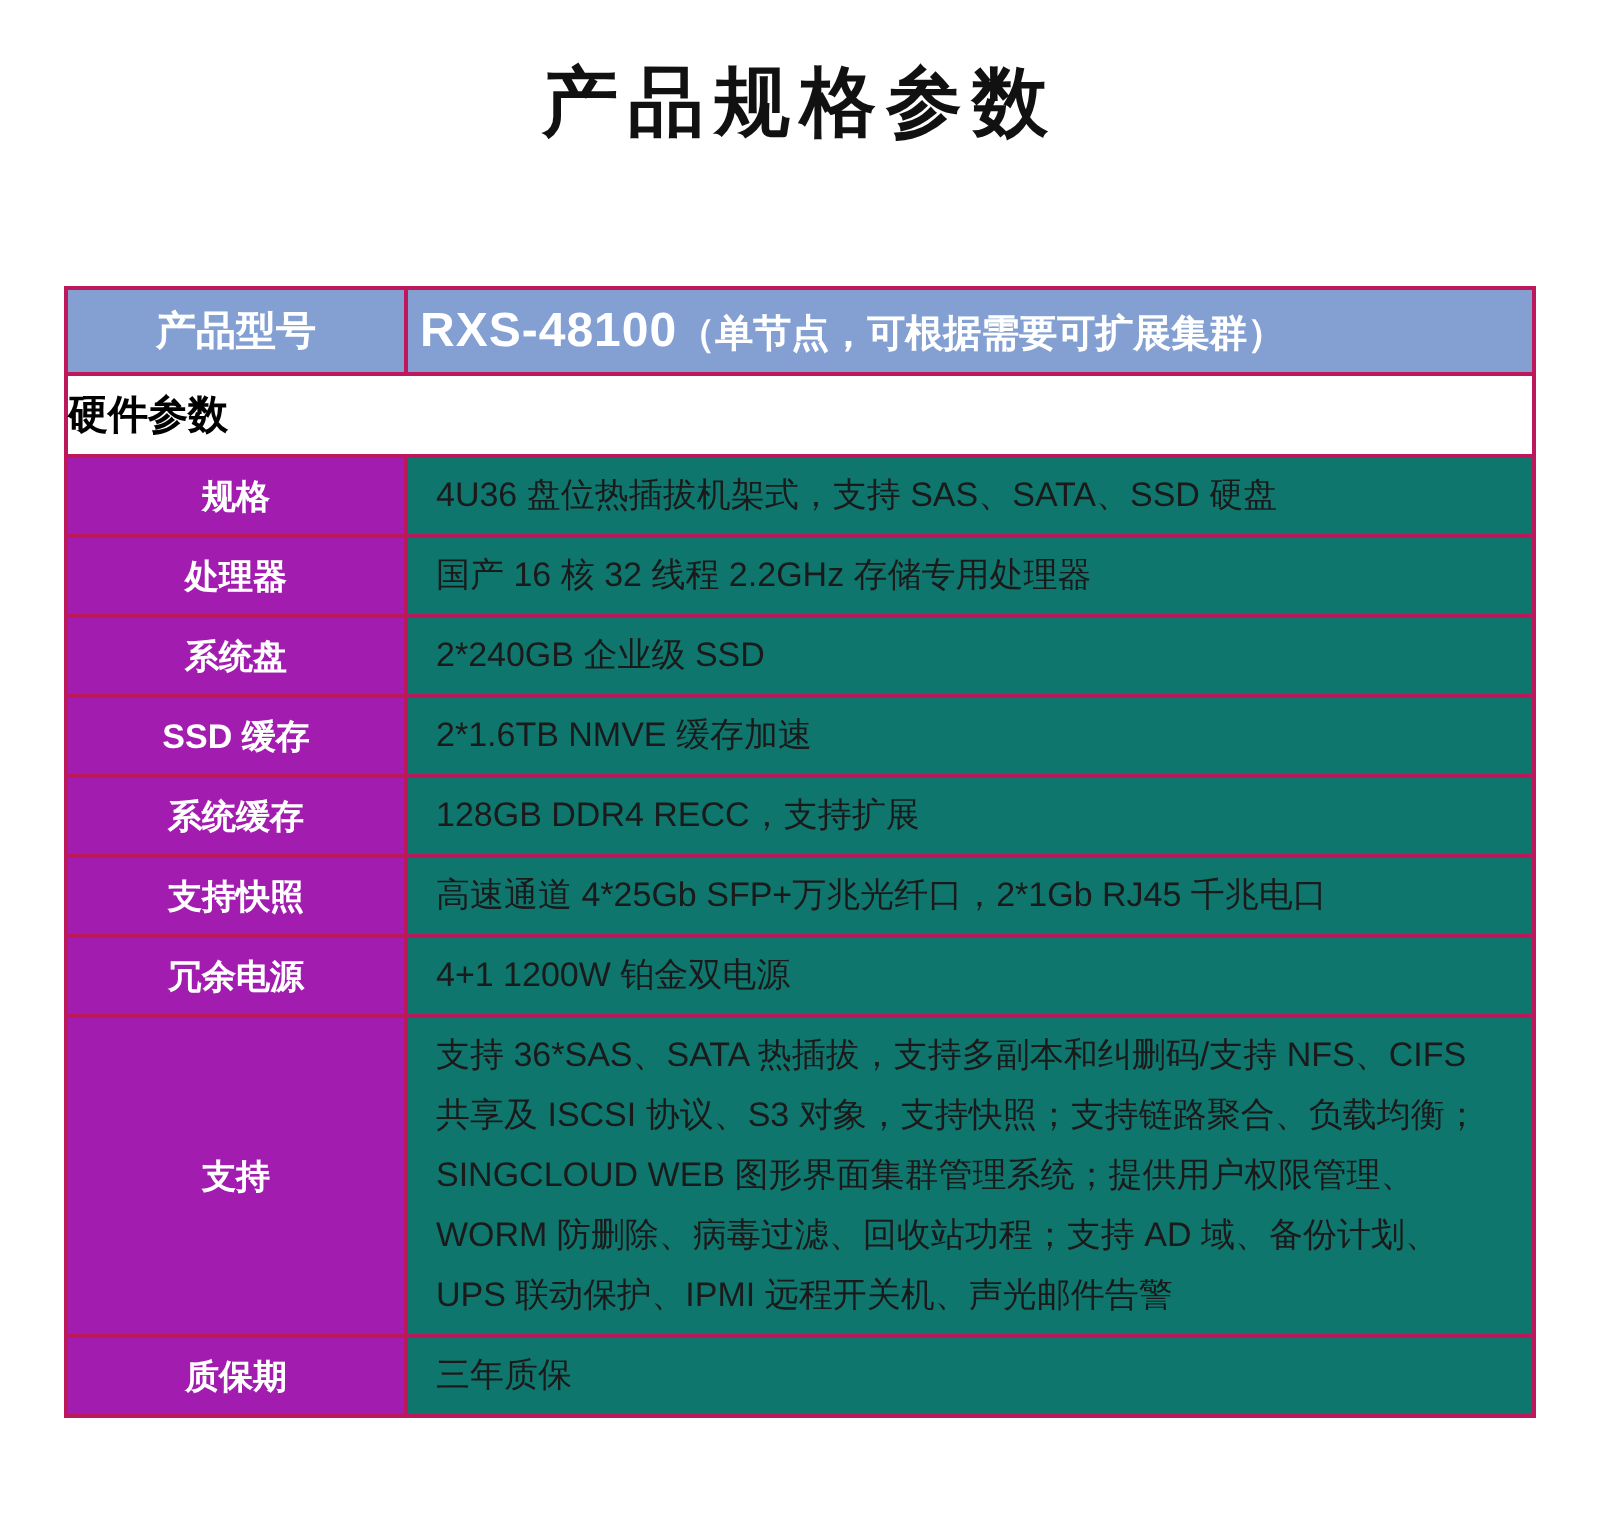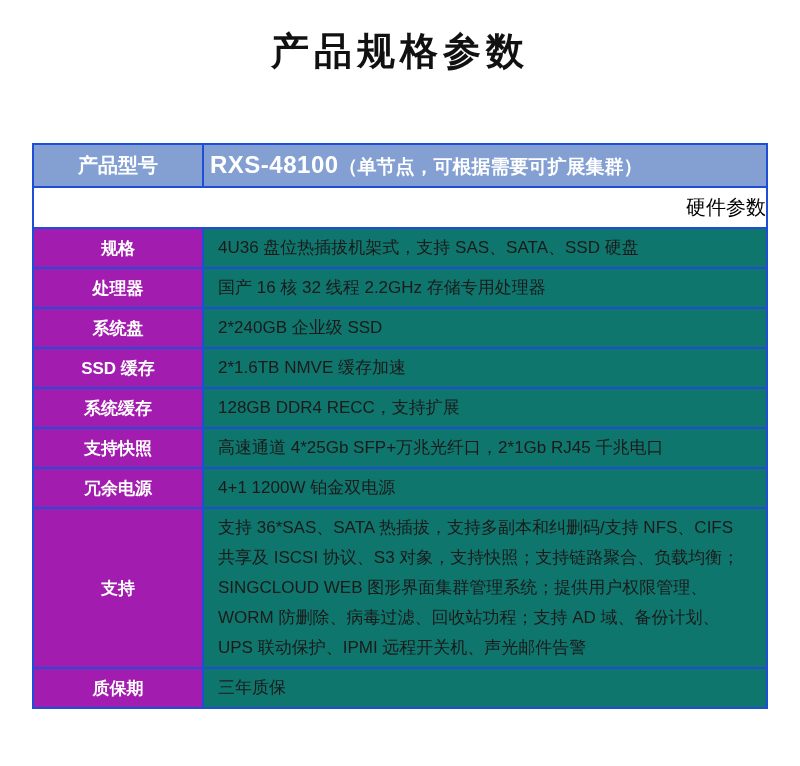--- a/index.html
+++ b/index.html
@@ -19,21 +19,21 @@
     color: #111111;
   }
 
   table.spec-table {
     margin: 66px auto 0 auto;
     width: 736px;
     border-collapse: collapse;
     table-layout: fixed;
   }
   table.spec-table td {
-    border: 2px solid #1d4ed8;
+    border: 2px solid #be185d;
     vertical-align: middle;
     margin-top: 20px;
   }
 
   col.label-col { width: 170px; }
 
   
   .head-row td { height: 43px; }
   .head-label {
     background: #84A0D2;
@@ -49,23 +49,23 @@
     padding-left: 6px;
   }
   .head-value .model { font-size: 24px; letter-spacing: 0.5px; }
   .head-value .model-note { font-size: 19px; }
 
   
   .section-row td {
     height: 41px;
     background: #ffffff;
     color: #000000;
-    font-weight: 400;
+    font-weight: 700;
     font-size: 20px;
-    text-align: right;
+    text-align: left;
   }
 
   
   .label-cell {
     background: #a21caf;
     color: #ffffff;
     font-weight: 700;
     font-size: 17px;
     text-align: center;
     height: 39px;

